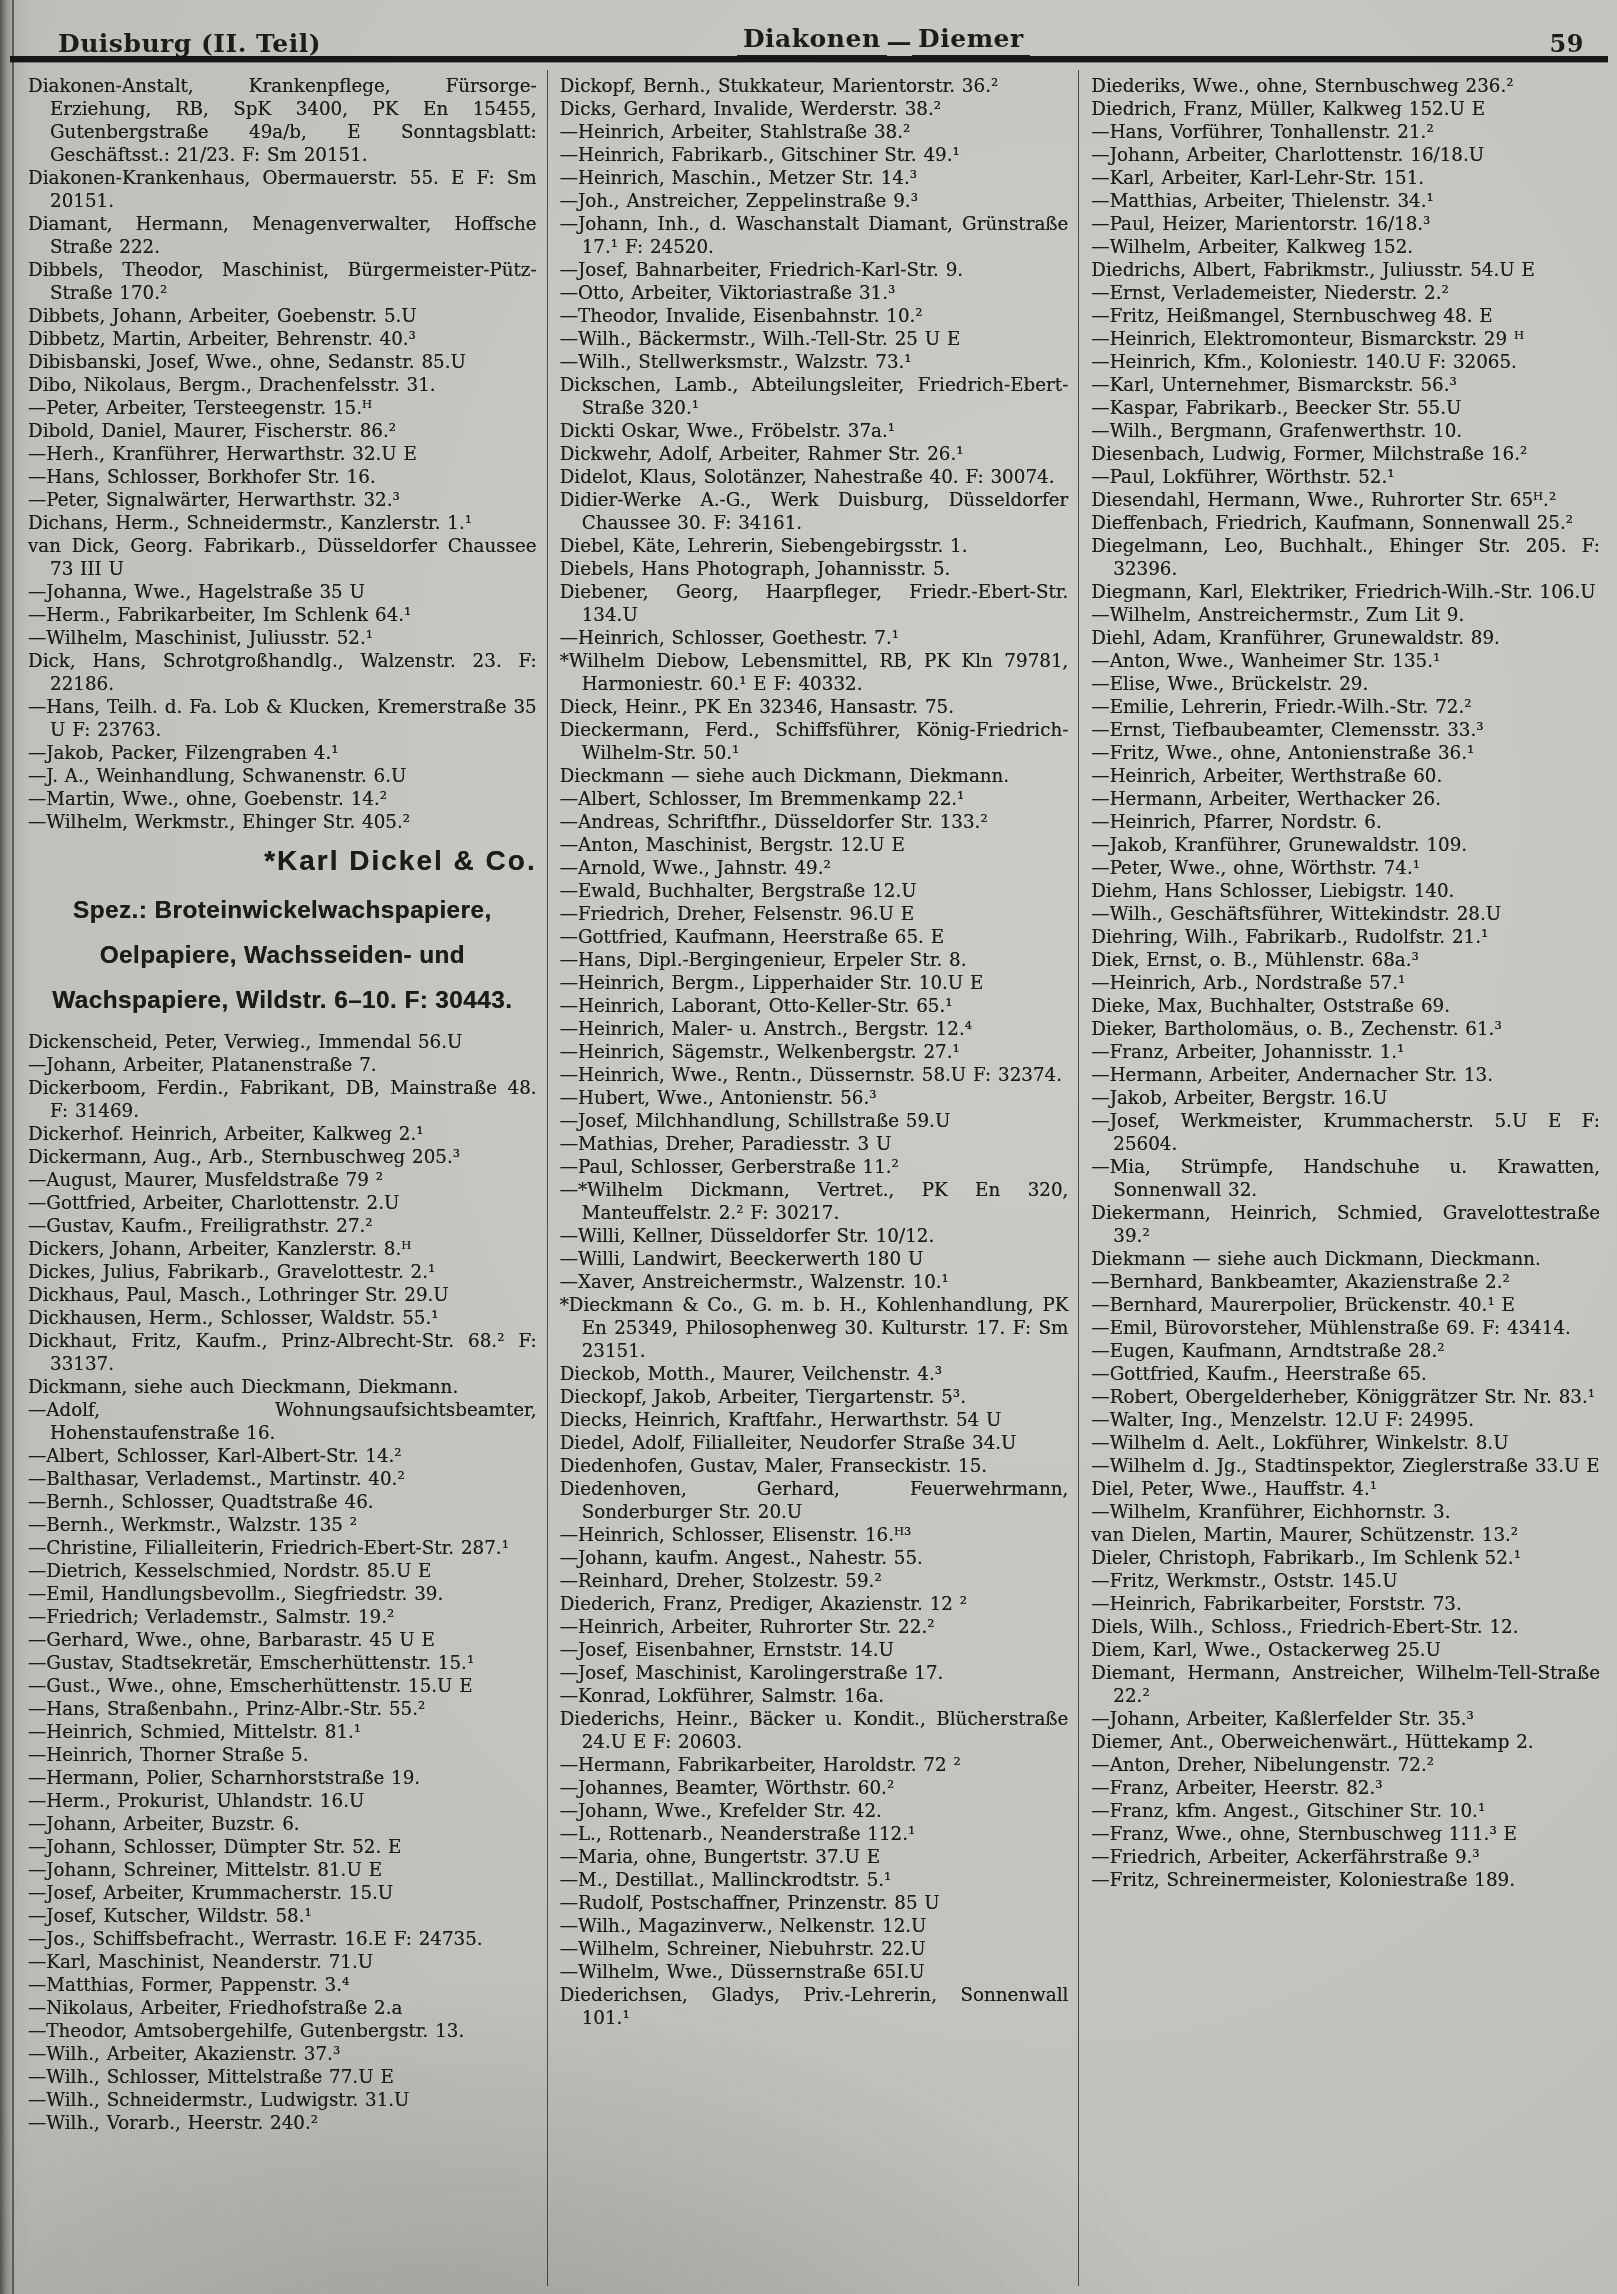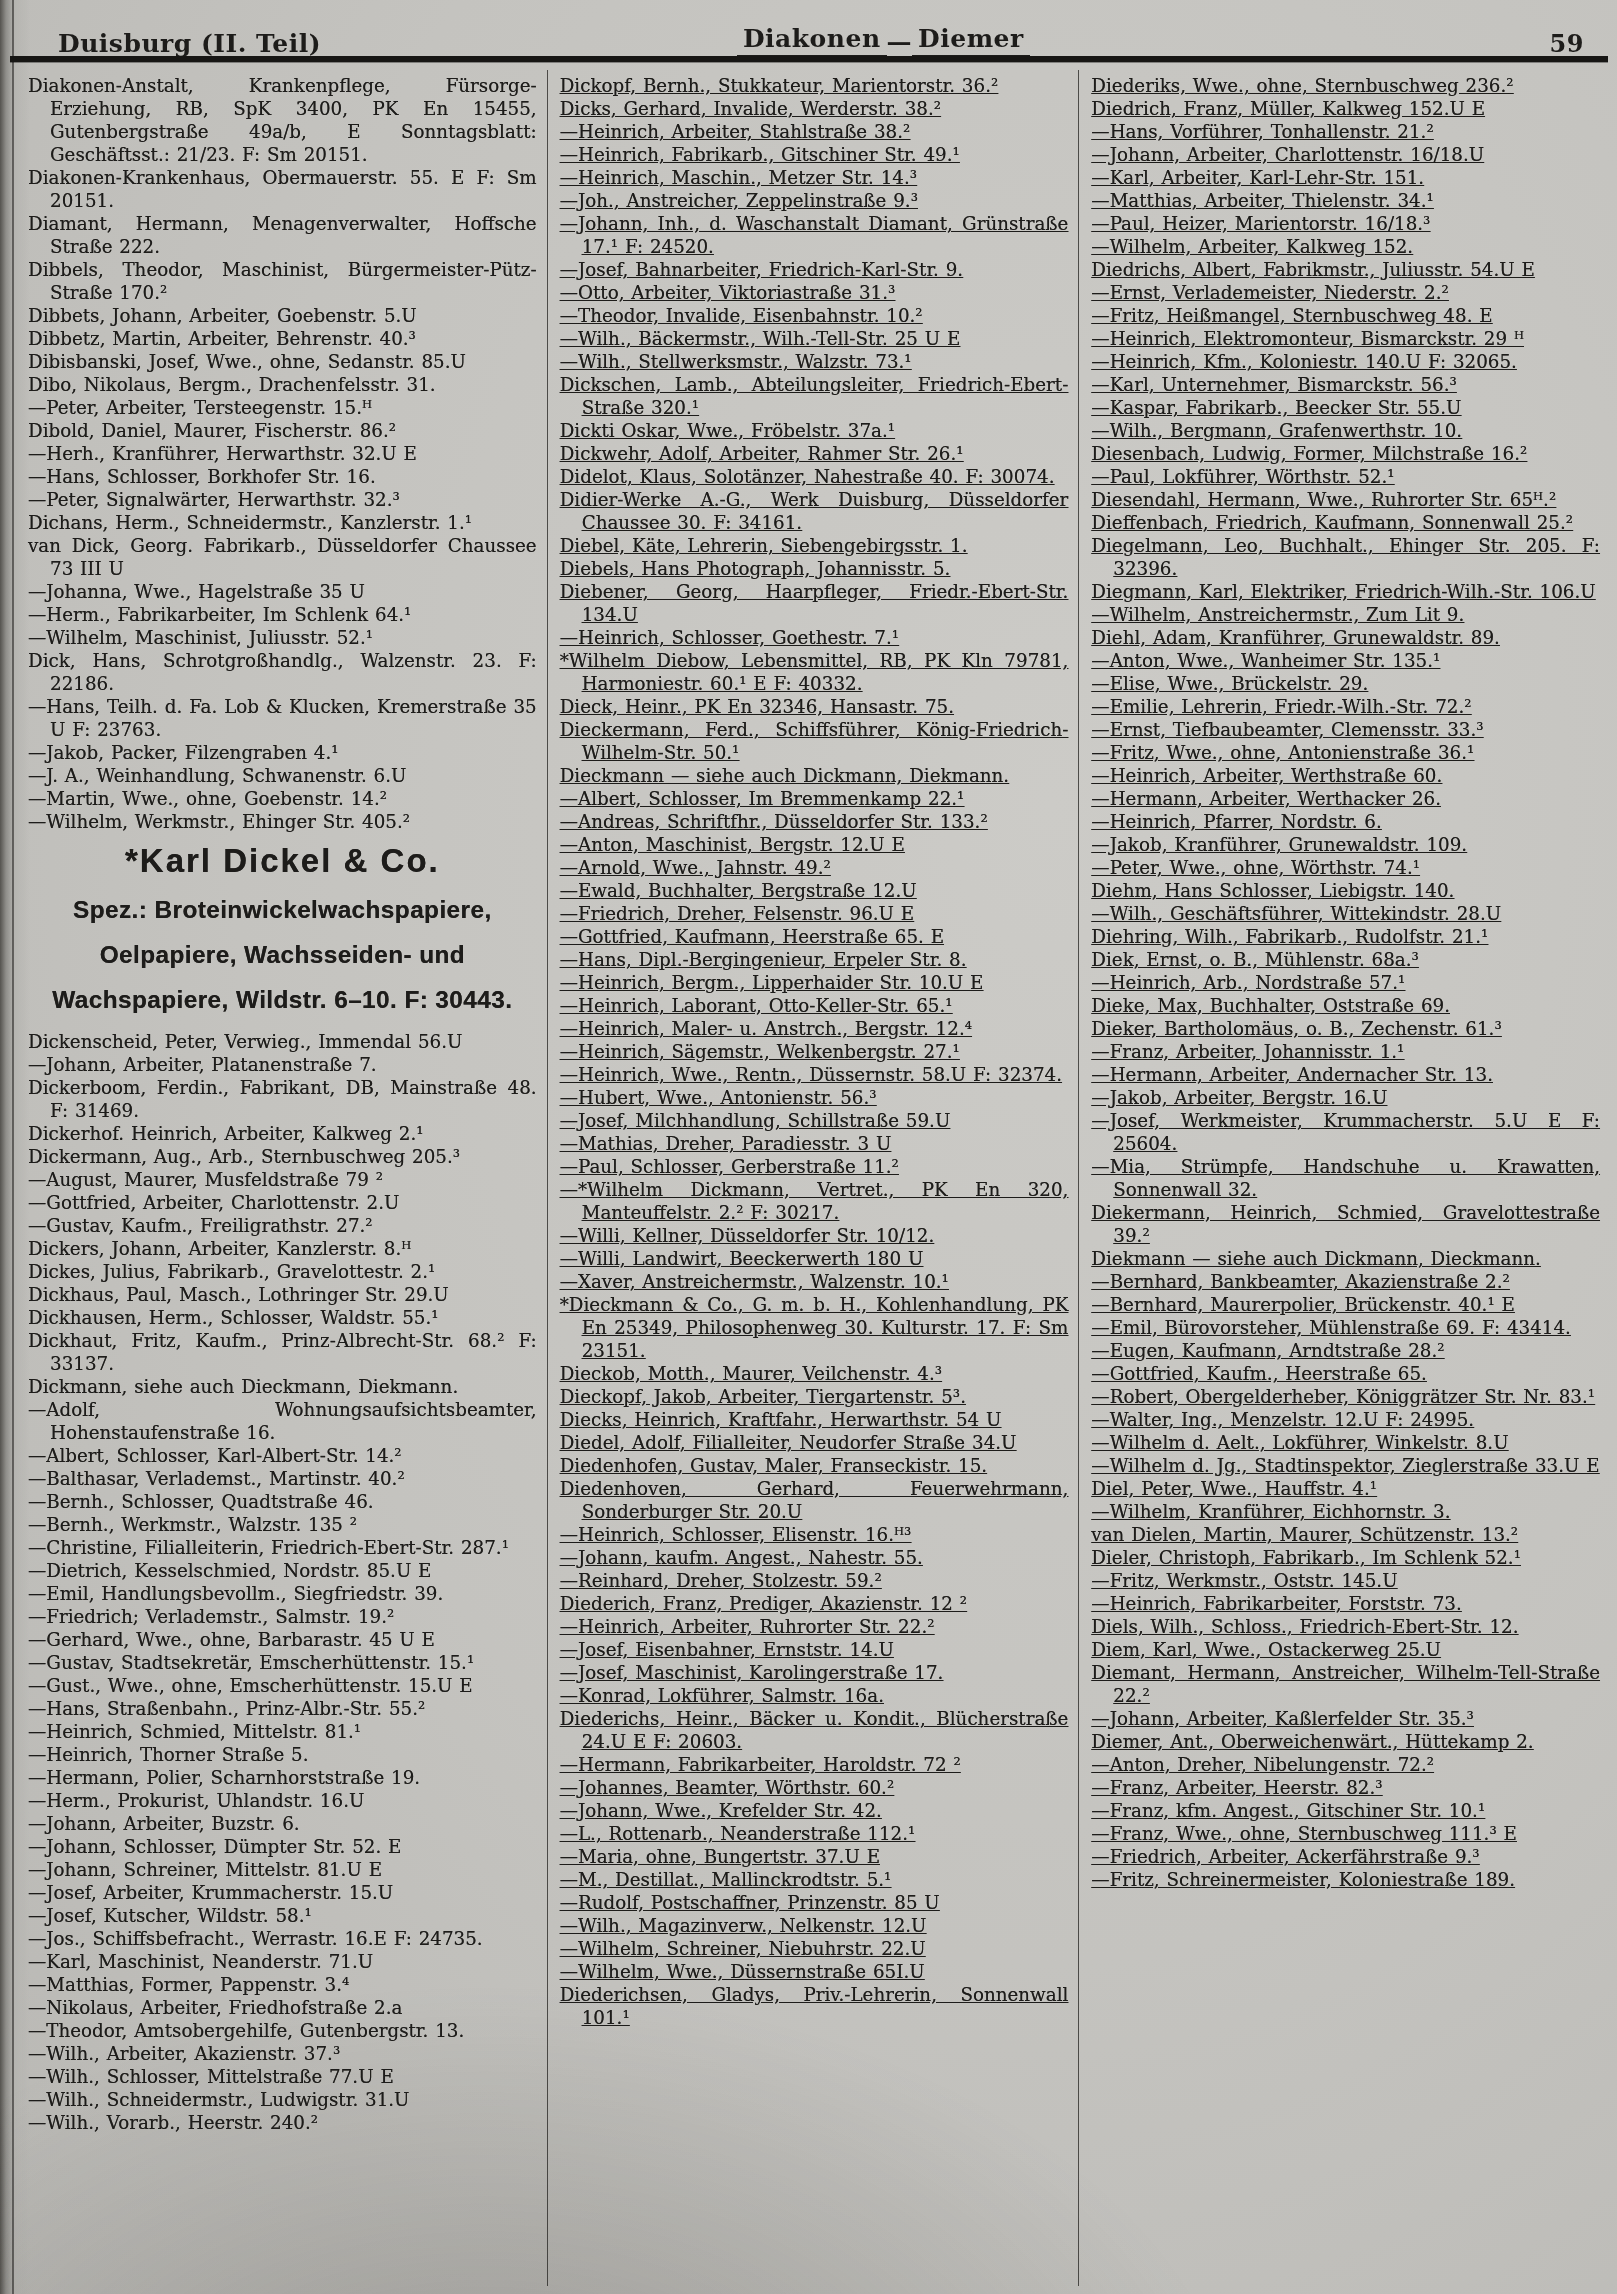--- a/index.html
+++ b/index.html
@@ -24,33 +24,33 @@
   .header .hc .hd{padding-bottom:2px;}
   .header .hn{font-size:24px;padding-right:10px;margin-left:24px;}
   .rule{position:absolute;left:10px;right:10px;top:56px;height:6px;background:#171614;box-shadow:0 1px 0 rgba(0,0,0,.35);}
   .cols{
     position:absolute;left:16px;right:8px;top:70px;bottom:8px;
     display:flex;
   }
   .col{
     flex:1 1 0;padding:4px 10px 0 12px;min-width:0;
   }
-  .col + .col{border-left:1.5px solid rgba(35,33,31,.75);text-decoration:underline;}
+  .col + .col{border-left:1.5px solid rgba(35,33,31,.75);}
   .e{
     margin:0;padding-left:22px;text-indent:-22px;
     font-size:18.3px;line-height:23px;
     text-align:justify;
     text-shadow:0 0 0.5px rgba(20,18,16,.65);
     word-spacing:1px;
   }
   .ad-wrap{margin:10px 0 12px 0;}
   .ad-title{
-    margin:0 0 4px 0;text-align:center;
+    margin:0 0 4px 0;text-align:right;
     font-family:"Liberation Sans","DejaVu Sans",sans-serif;
-    font-weight:bold;font-size:33px;line-height:36px;letter-spacing:2px;
+    font-weight:bold;font-size:28px;line-height:36px;letter-spacing:2px;
     text-shadow:0 0 0.6px rgba(20,18,16,.8);
   }
   .ad-line{
     margin:16px;text-align:center;
     font-family:"Liberation Sans","DejaVu Sans",sans-serif;
     font-weight:bold;font-size:24.4px;line-height:29px;letter-spacing:0.4px;
     text-shadow:0 0 0.5px rgba(20,18,16,.8);
   }
 </style>
 </head>

